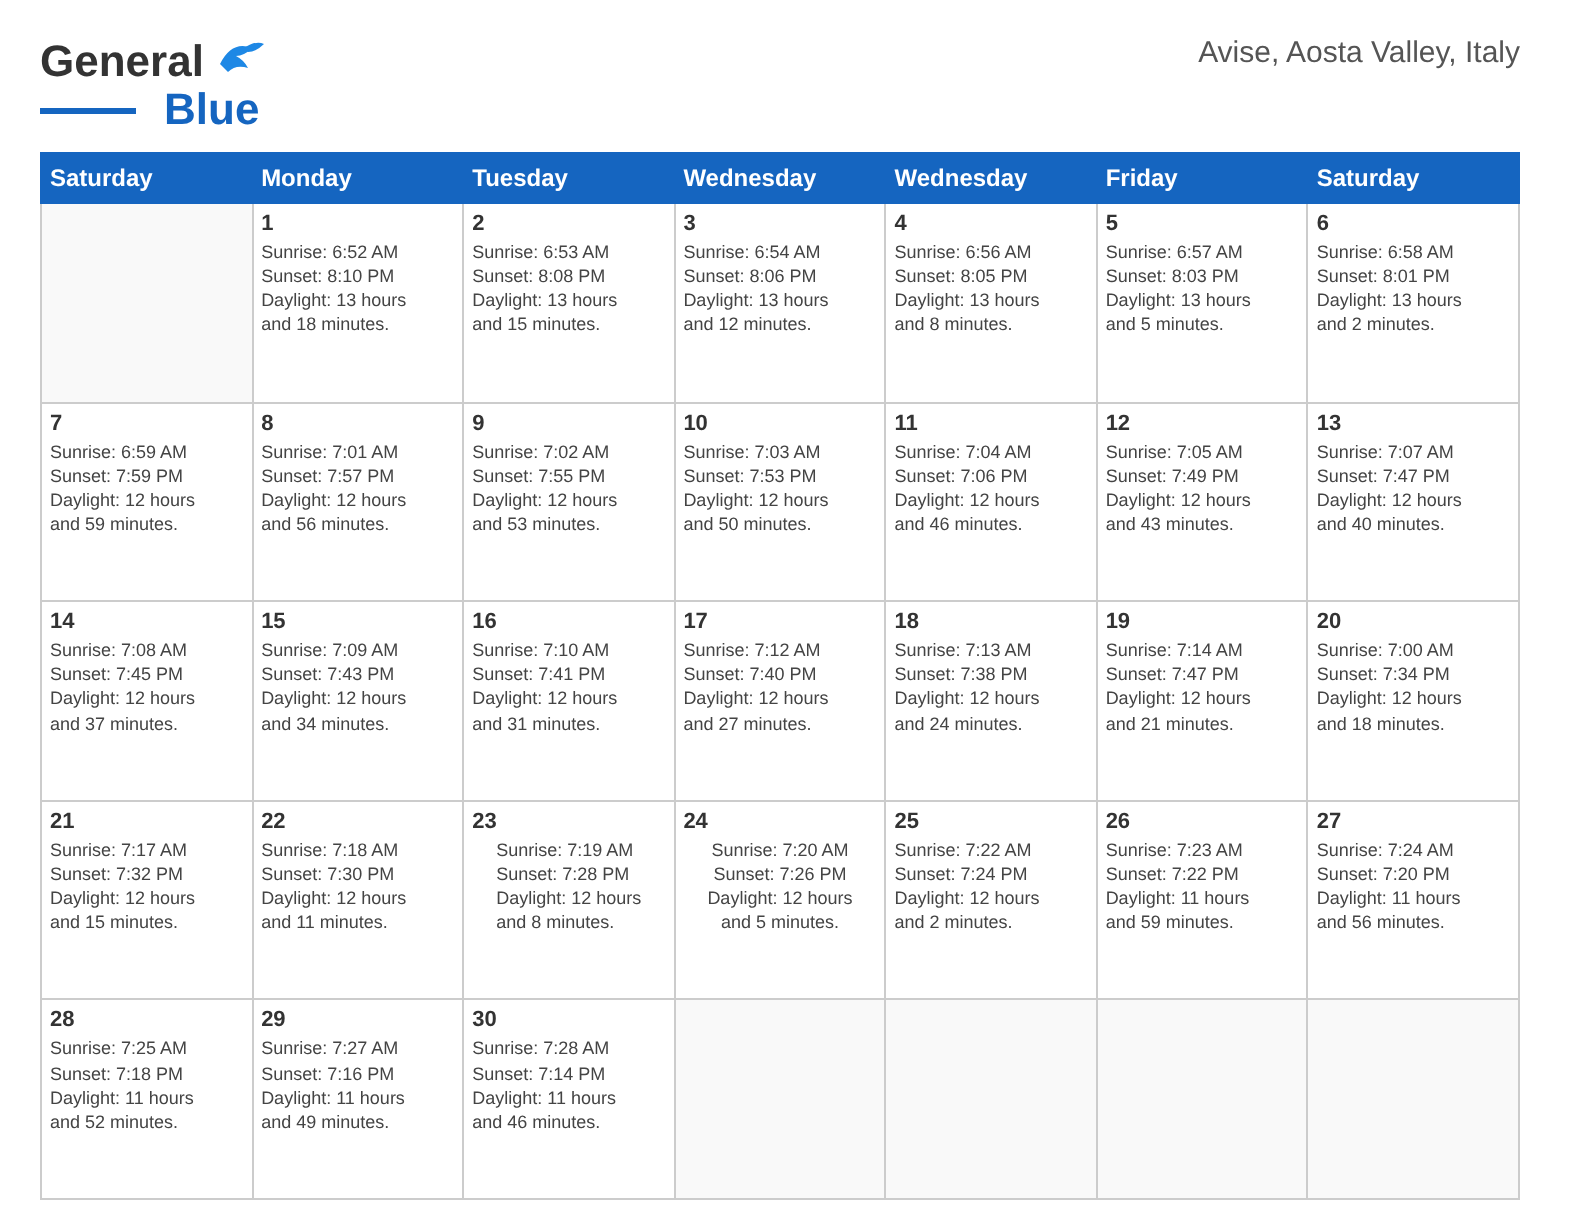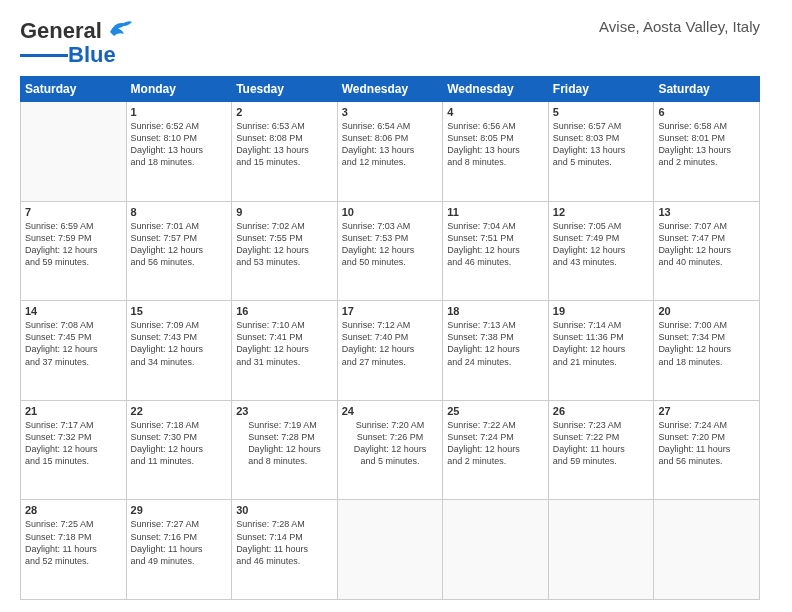--- a/index.html
+++ b/index.html
@@ -97,21 +97,21 @@
     <div class="logo">
       <div class="logo-row">
         <span style="font-size:22px;font-weight:bold;color:#333;">General</span>
         <svg width="28" height="22" viewBox="0 0 28 22" style="margin-left:2px;margin-top:-4px;">
           <path d="M6 14 Q12 2 22 6 Q18 10 14 10 Q18 12 20 16 Q14 14 10 18 Q8 16 6 14Z" fill="#1e88e5"></path>
           <path d="M18 6 Q24 2 28 4 Q24 8 20 8Z" fill="#1e88e5"></path>
         </svg>
       </div>
       <div style="display:flex;align-items:center;margin-top:-2px;">
         <div style="width:48px;height:3px;background:#1565c0;"></div>
-        <span style="font-size:22px;font-weight:bold;color:#1565c0;margin-left:0;">Blue</span>
+        <span style="font-size:22px;font-weight:bold;color:#1565c0;margin-left:14px;">Blue</span>
       </div>
     </div>
     <div class="title-area">
       <h2>Avise, Aosta Valley, Italy</h2>
     </div>
   </div>
 
   <table class="calendar">
     <thead>
       <tr>
@@ -195,21 +195,21 @@
           <td>
             <span class="day-num">10</span>
             <div class="cell-text" style="white-space: pre-line;">Sunrise: 7:03 AM
 Sunset: 7:53 PM
 Daylight: 12 hours
 and 50 minutes.</div>
           </td>
           <td>
             <span class="day-num">11</span>
             <div class="cell-text" style="white-space: pre-line;">Sunrise: 7:04 AM
-Sunset: 7:51 PM
+Sunset: 7:06 PM
 Daylight: 12 hours
 and 46 minutes.</div>
           </td>
           <td>
             <span class="day-num">12</span>
             <div class="cell-text" style="white-space: pre-line;">Sunrise: 7:05 AM
 Sunset: 7:49 PM
 Daylight: 12 hours
 and 43 minutes.</div>
           </td>
@@ -253,21 +253,21 @@
           <td>
             <span class="day-num">18</span>
             <div class="cell-text" style="white-space: pre-line;">Sunrise: 7:13 AM
 Sunset: 7:38 PM
 Daylight: 12 hours
 and 24 minutes.</div>
           </td>
           <td>
             <span class="day-num">19</span>
             <div class="cell-text" style="white-space: pre-line;">Sunrise: 7:14 AM
-Sunset: 11:36 PM
+Sunset: 7:47 PM
 Daylight: 12 hours
 and 21 minutes.</div>
           </td>
           <td>
             <span class="day-num">20</span>
             <div class="cell-text" style="white-space: pre-line;">Sunrise: 7:00 AM
 Sunset: 7:34 PM
 Daylight: 12 hours
 and 18 minutes.</div>
           </td>

